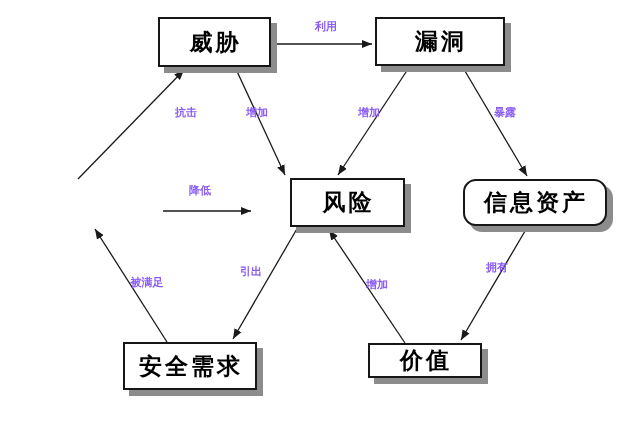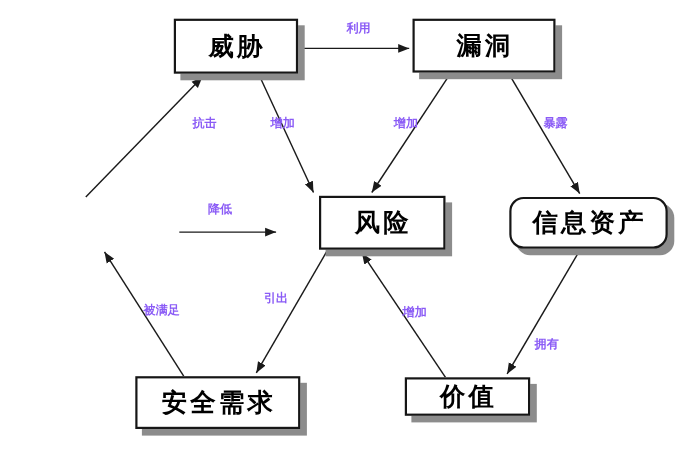--- a/index.html
+++ b/index.html
@@ -72,29 +72,29 @@
     </div>
     <div class="node" style="left: 375px; top: 17px; width: 130px; height: 49px;">
       <span>漏洞</span>
     </div>
     <div class="node" style="left: 254px; top: 178px; width: 115px; height: 49px; margin-left: 36px;">
       <span>风险</span>
     </div>
     <div class="node" style="left: 463px; top: 179px; width: 144px; height: 47px; border-radius: 13px;">
       <span>信息资产</span>
     </div>
-    <div class="node" style="left: 123px; top: 342px; width: 150px; height: 48px;">
+    <div class="node" style="left: 123px; top: 342px; width: 134px; height: 48px;">
       <span>安全需求</span>
     </div>
     <div class="node" style="left: 368px; top: 343px; width: 114px; height: 35px;">
       <span>价值</span>
     </div>
     <div class="edge-label" style="left: 326px; top: 26px;">利用</div>
     <div class="edge-label" style="left: 142px; top: 112px; margin-left: 44px;">抗击</div>
     <div class="edge-label" style="left: 257px; top: 112px;">增加</div>
     <div class="edge-label" style="left: 369px; top: 112px;">增加</div>
     <div class="edge-label" style="left: 505px; top: 112px;">暴露</div>
     <div class="edge-label" style="left: 200px; top: 190px;">降低</div>
     <div class="edge-label" style="left: 147px; top: 282px;">被满足</div>
     <div class="edge-label" style="left: 251px; top: 271px;">引出</div>
     <div class="edge-label" style="left: 377px; top: 284px;">增加</div>
-    <div class="edge-label" style="left: 497px; top: 267px; margin-top: 46px;">拥有</div>
+    <div class="edge-label" style="left: 497px; top: 267px;">拥有</div>
   </div>
 
 </body></html>

